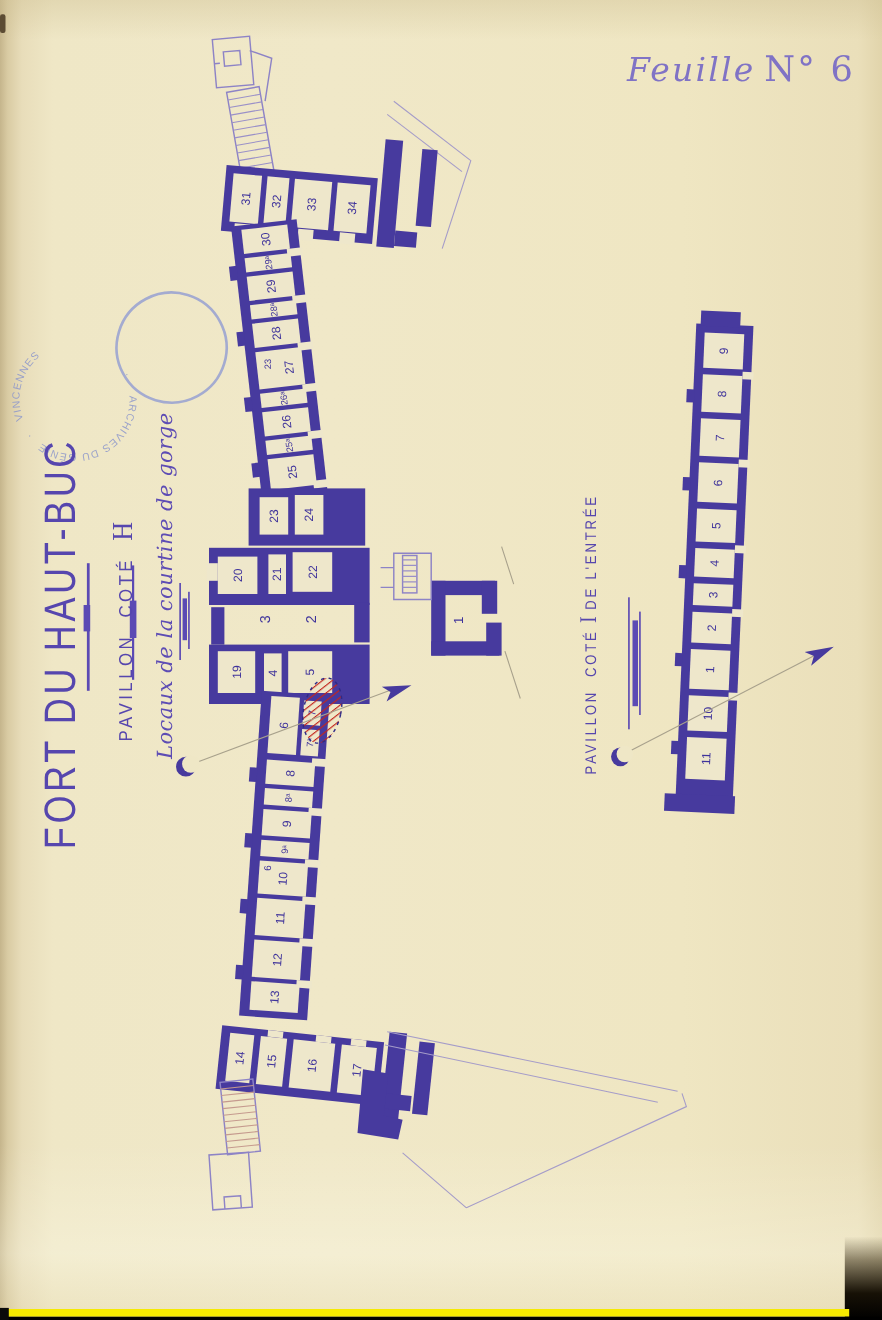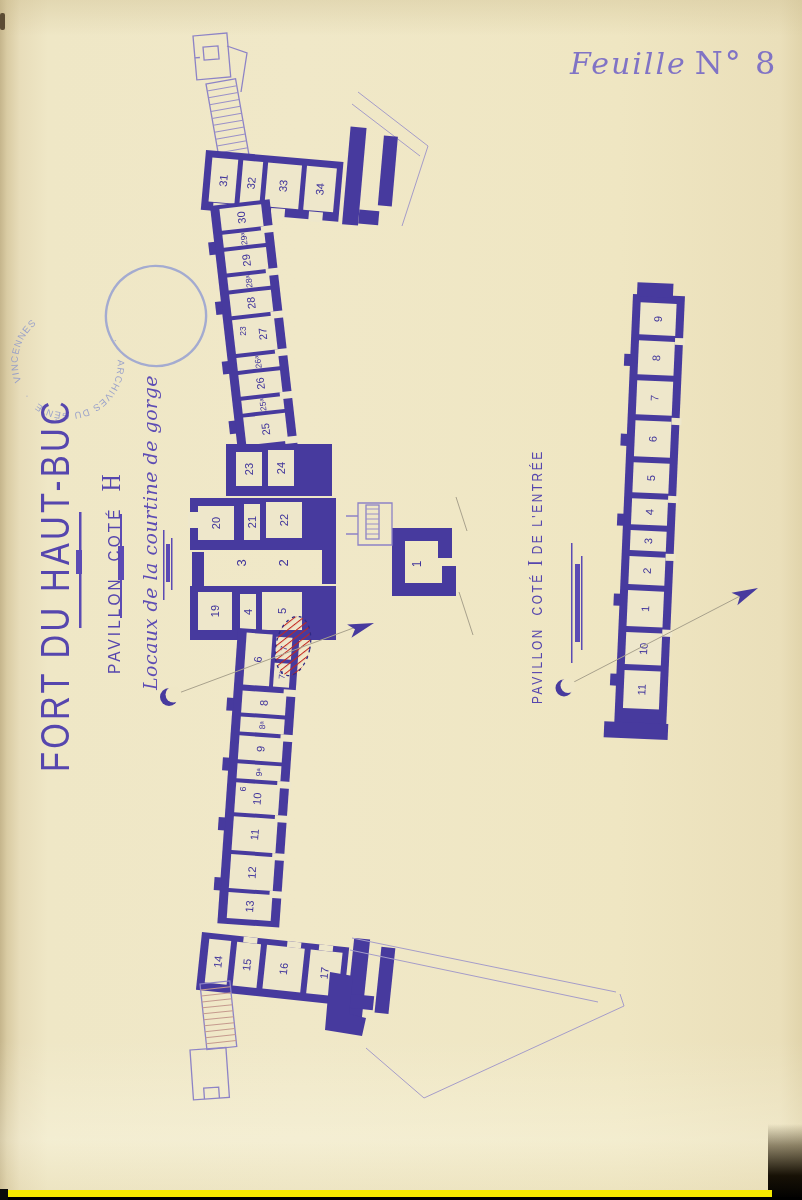--- a/index.html
+++ b/index.html
@@ -301,21 +301,21 @@
   <g transform="translate(156,316) rotate(-28)" opacity="0.85">
     <circle r="50" fill="none" stroke="#97a1d2" stroke-width="2.4"></circle>
     <text class="stamp-text"><textPath href="#stampCircle" startOffset="25%" text-anchor="middle">ARCHIVES DU GÉNIE</textPath></text>
     <text class="stamp-text"><textPath href="#stampCircle" startOffset="62%" text-anchor="middle">VINCENNES</textPath></text>
     <text class="stamp-text"><textPath href="#stampCircle" startOffset="1%" text-anchor="middle">·</textPath></text>
     <text class="stamp-text"><textPath href="#stampCircle" startOffset="47%" text-anchor="middle">·</textPath></text>
   </g>
 </svg>
 
 <div id="feuille">
-  <span>Feuille</span><span class="sheet-no">N° 8</span>
+  <span>Feuille</span><span class="sheet-no">N° 6</span>
 </div>
 
 <div id="title-main" class="vtext">FORT DU HAUT-BUC</div>
 
 <div id="title-sub" class="vtext">
   <span>PAVILLON</span>&nbsp;&nbsp;<span>COTÉ</span>&nbsp;&nbsp;<span class="big-letter">H</span>
 </div>
 
 <div id="title-script" class="vtext">Locaux de la courtine de gorge</div>
 

